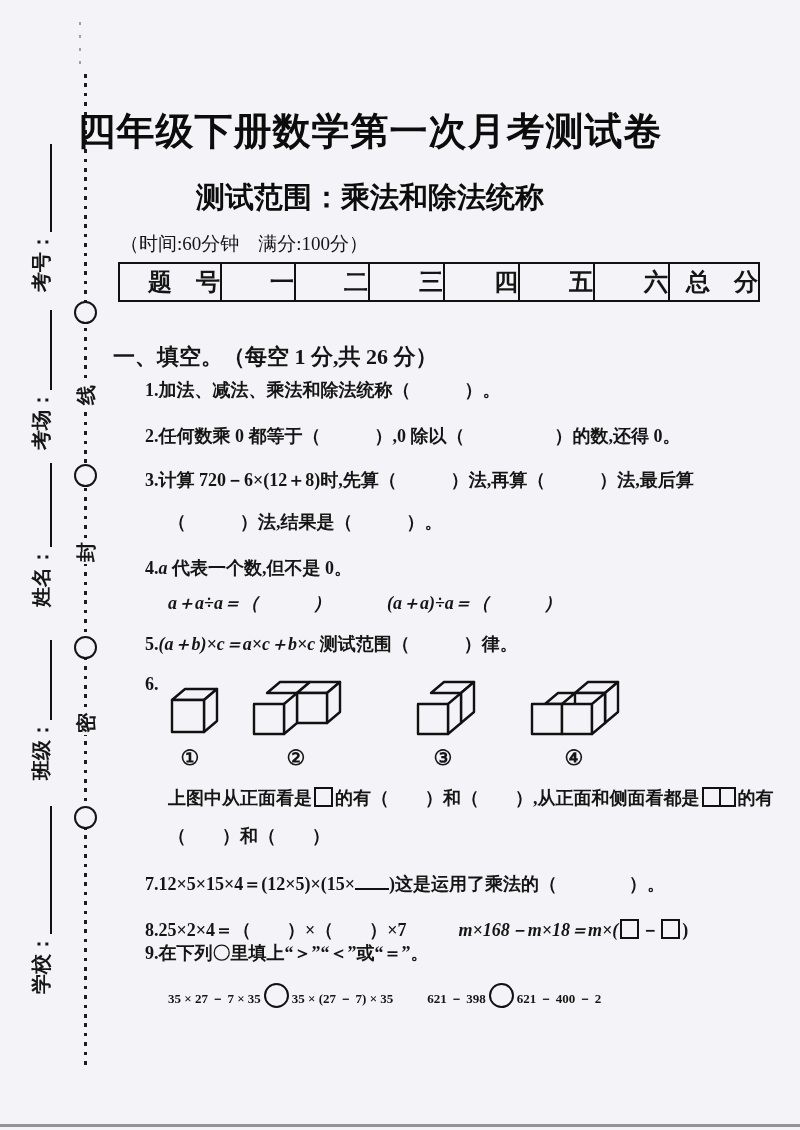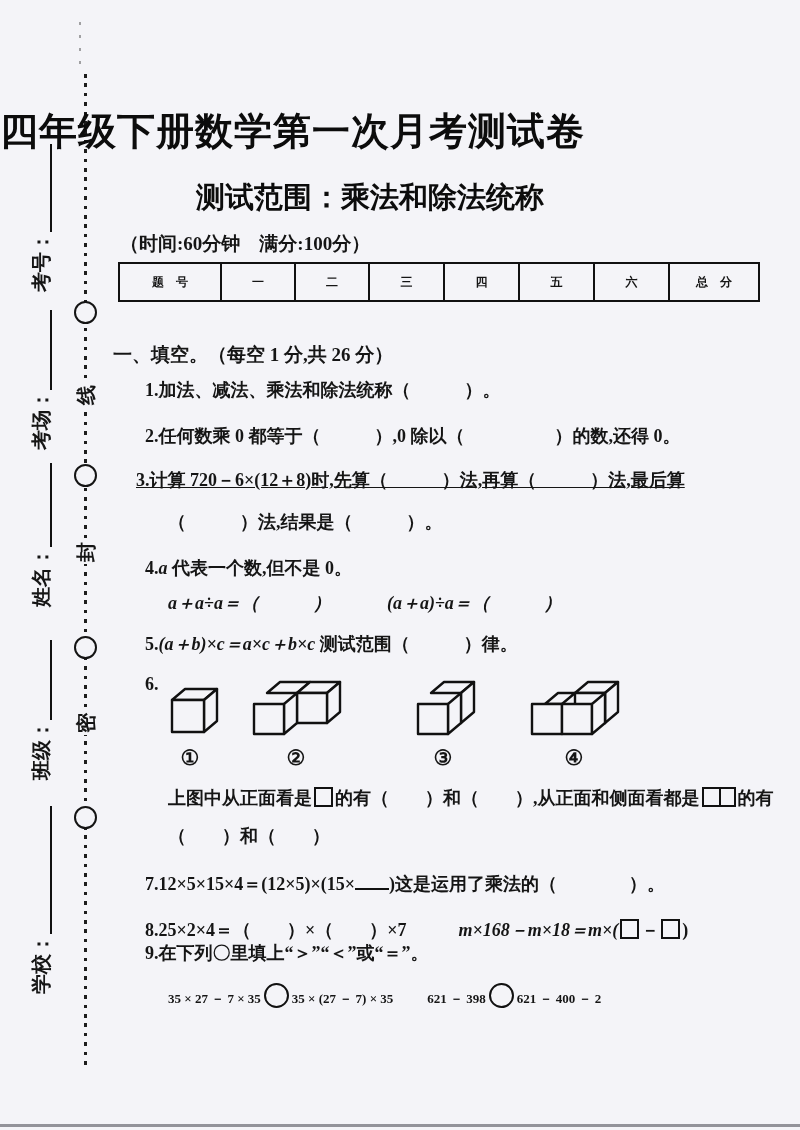--- a/index.html
+++ b/index.html
@@ -5,41 +5,41 @@
   html,body{margin:0;padding:0;}
   body{
     width:800px;height:1130px;position:relative;overflow:hidden;
     background:#f4f4f8;
     font-family:"Liberation Serif","DejaVu Serif",serif;
     color:#151515;
   }
   .abs{position:absolute;}
   
   .title{
-    left:0;top:106px;width:740px;
+    left:0;top:106px;width:740px;text-align:center;
     font-size:38px;font-weight:bold;letter-spacing:1px;color:#0c0c0c;
   }
   .subtitle{
     left:0;top:178px;width:740px;text-align:center;
     font-size:29px;font-weight:bold;color:#0c0c0c;
   }
-  .meta{left:120px;top:231px;font-size:19px;font-weight:bold;}
+  .meta{left:120px;top:231px;font-size:19px;font-weight:normal;}
   
   table.score{
     position:absolute;left:118px;top:262px;border-collapse:collapse;
     table-layout:fixed;
   }
   table.score td{
-    border:2.4px solid #111;text-align:center;vertical-align:middle;
-    font-size:12px;font-weight:bold;padding:0;
+    border:2.4px solid #111;text-align:right;vertical-align:middle;
+    font-size:24px;font-weight:bold;padding:0;
   }
   table.score tr.hrow td{height:36px;}
   table.score tr.srow td{height:34px;}
   
-  .sect{left:113px;top:342px;font-size:19px;font-weight:bold;}
+  .sect{left:113px;top:342px;font-size:22px;font-weight:bold;}
   .q{font-size:18px;font-weight:bold;white-space:nowrap;}
   .math{font-family:"Liberation Serif","DejaVu Serif",serif;}
   .it{font-style:italic;}
   
   .sq{display:inline-block;width:15px;height:16px;border:2px solid #111;
       vertical-align:-3px;margin:0 2px;}
   .sq2{display:inline-block;width:30px;height:16px;border:2px solid #111;
       vertical-align:-3px;margin:0 2px;position:relative;}
   .sq2::after{content:"";position:absolute;left:50%;top:0;bottom:0;
       border-left:2px solid #111;}
@@ -128,21 +128,21 @@
   </tr>
 </tbody>
   </table>
 
 <div class="abs sect">一、填空。（每空 1 分,共 26 分）</div>
 
 <div class="abs q" style="left:145px;top:378px;">1.加法、减法、乘法和除法统称（　　　）。</div>
 
 <div class="abs q" style="left:145px;top:424px;">2.任何数乘 0 都等于（　　　）,0 除以（　　　　　）的数,还得 0。</div>
 
-<div class="abs q" style="left:136px;top:468px;text-decoration:underline;">3.计算 720－6×(12＋8)时,先算（　　　）法,再算（　　　）法,最后算</div>
+<div class="abs q" style="left:145px;top:468px;">3.计算 720－6×(12＋8)时,先算（　　　）法,再算（　　　）法,最后算</div>
 <div class="abs q" style="left:168px;top:510px;">（　　　）法,结果是（　　　）。</div>
 
 <div class="abs q" style="left:145px;top:556px;">
   <span>4.</span><span class="math it">a</span><span> 代表一个数,但不是 0。</span>
 </div>
 <div class="abs q" style="left:168px;top:591px;">
   <span class="math it">a＋a÷a＝（　　　）</span><span style="display:inline-block;width:56px;"></span><span class="math it">(a＋a)÷a＝（　　　）</span>
 </div>
 
 <div class="abs q" style="left:145px;top:632px;">

